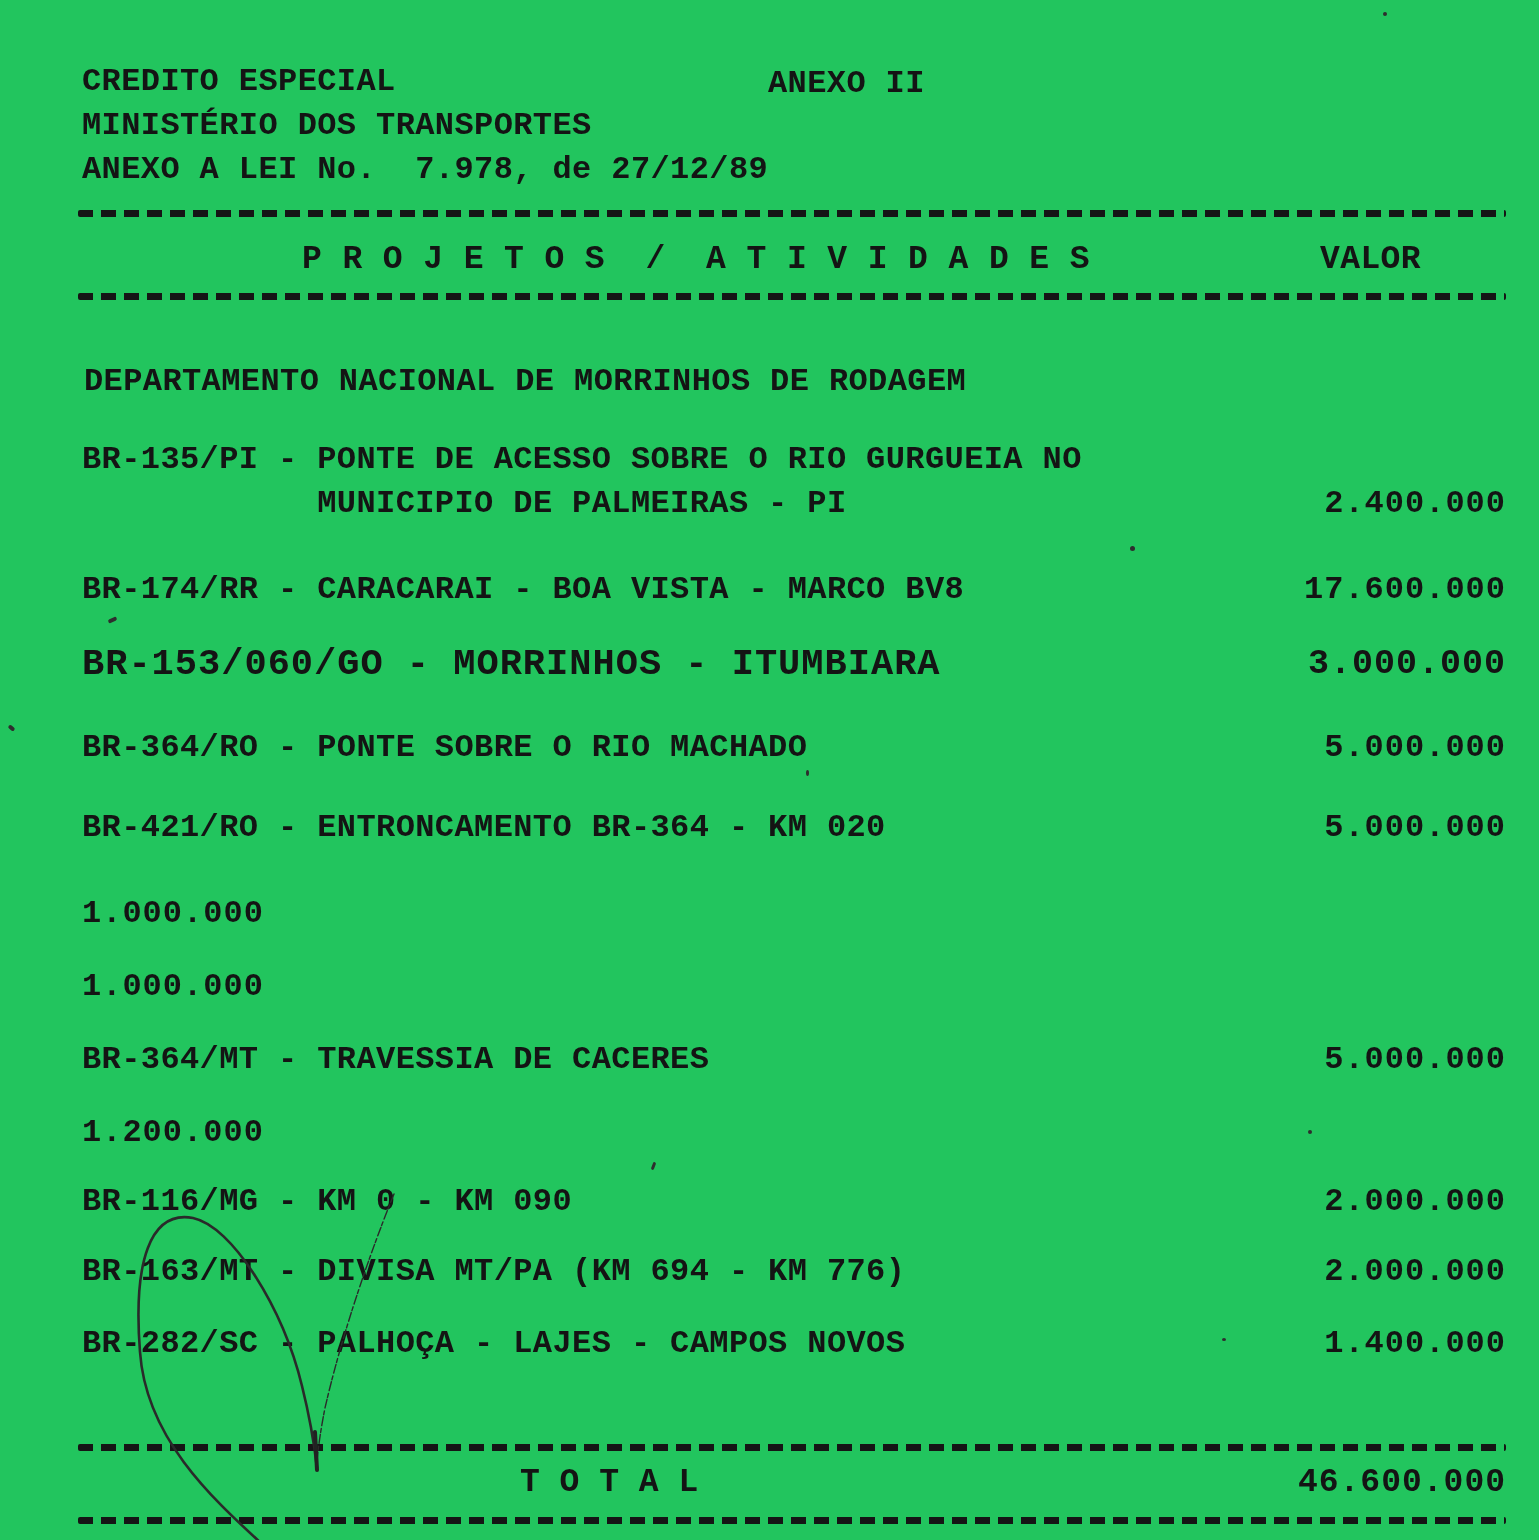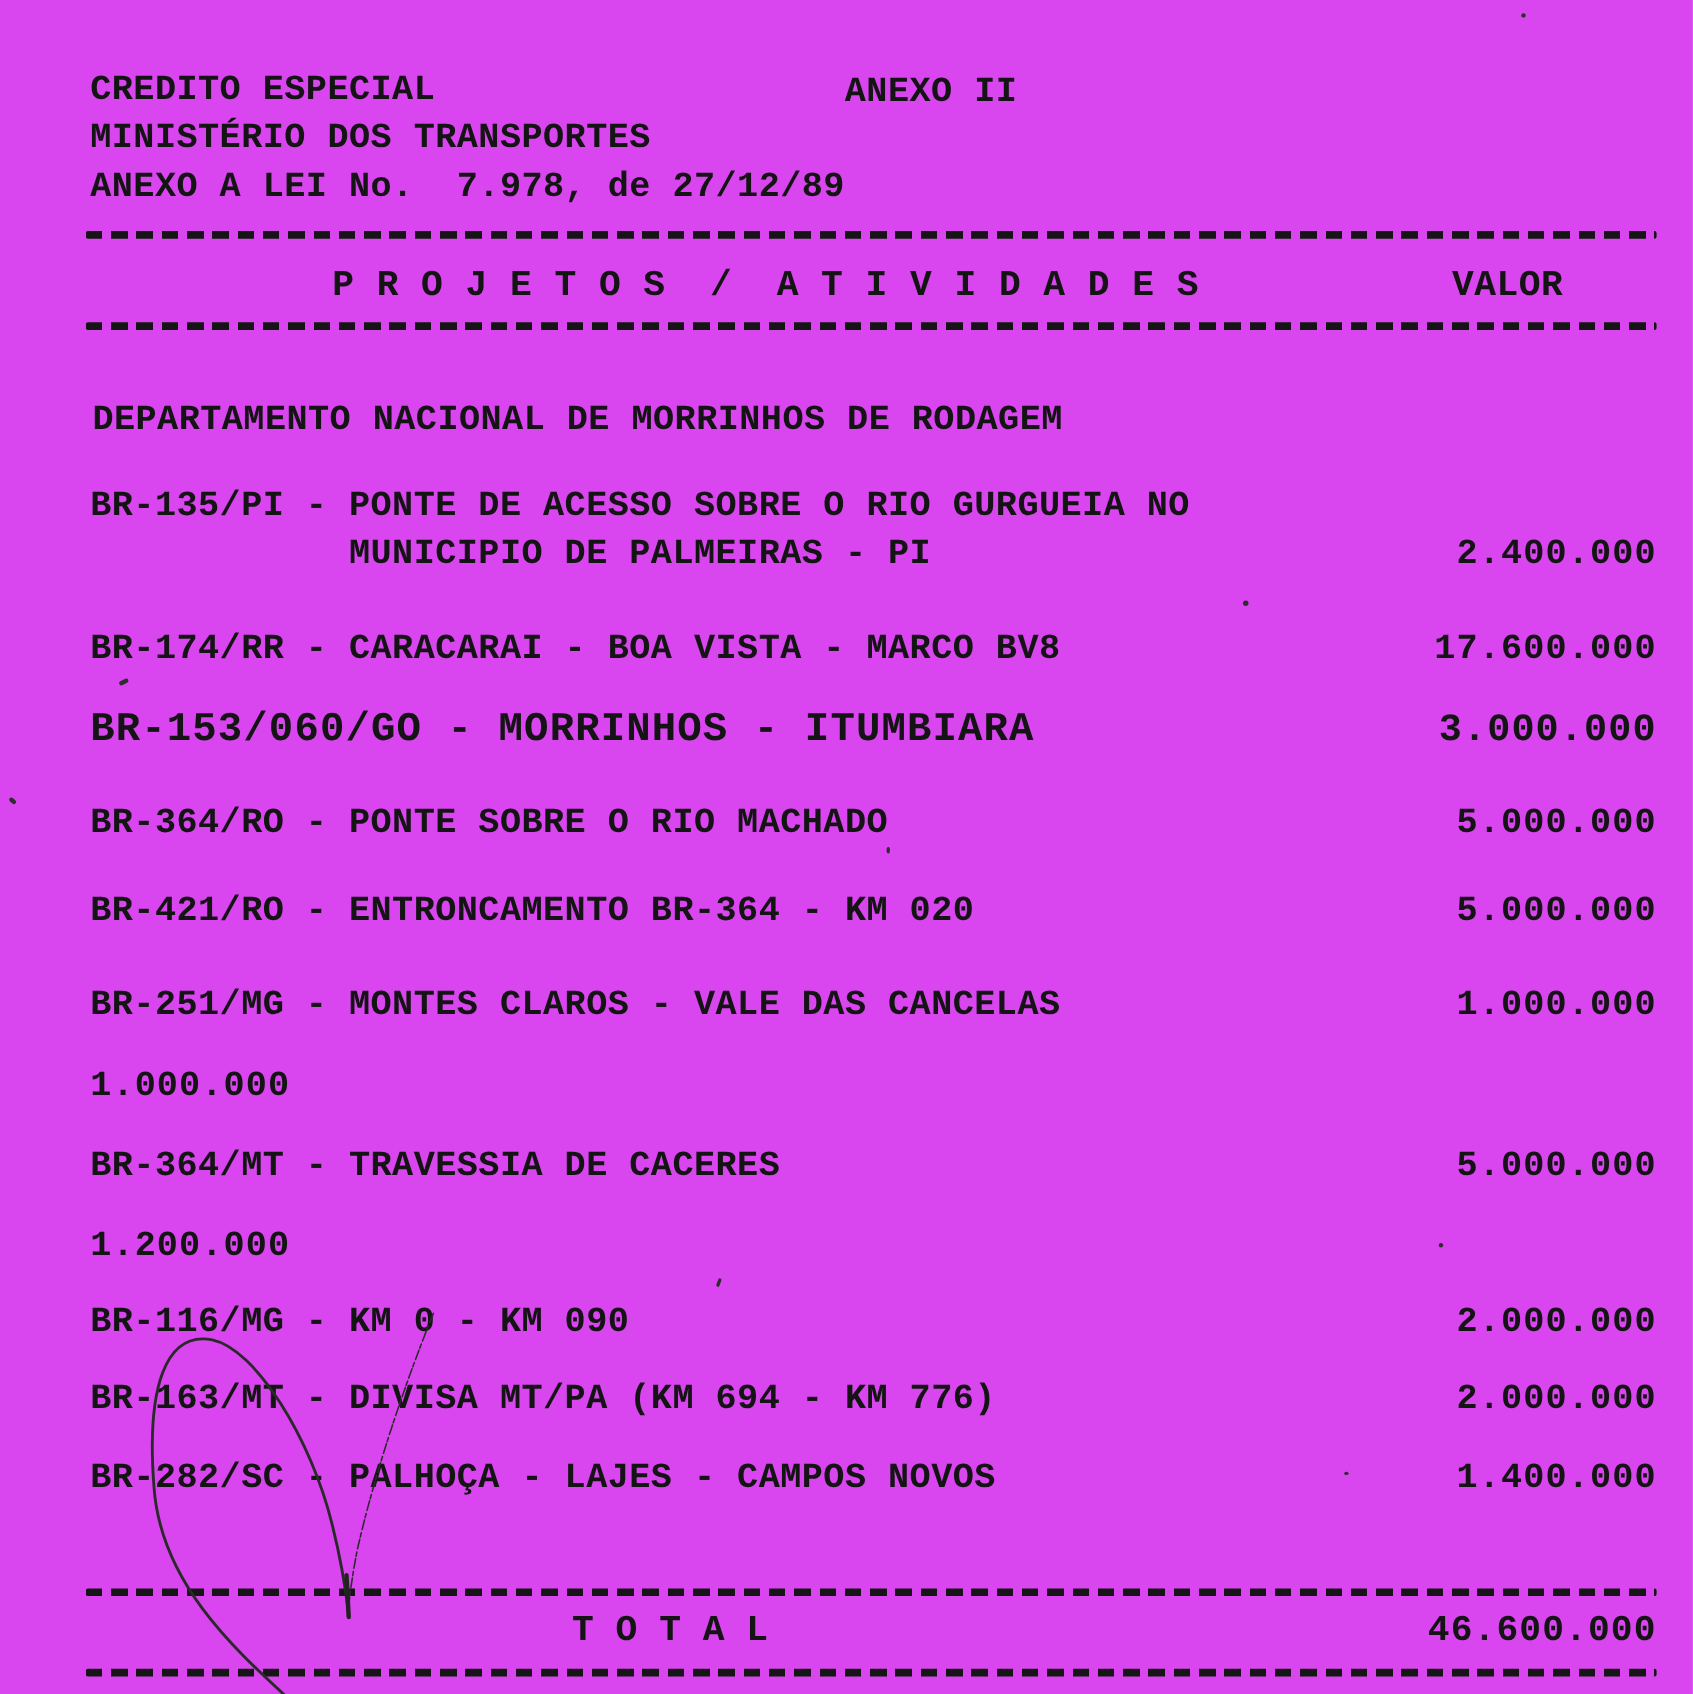--- a/index.html
+++ b/index.html
@@ -4,21 +4,21 @@
 <style>
   html, body {
     margin: 0;
     padding: 0;
     background: #ffffff;
   }
   .page {
     position: relative;
     width: 1539px;
     height: 1540px;
-    background: #d946ef;
+    background: #22c55e;
     overflow: hidden;
     font-family: "Liberation Mono", "DejaVu Sans Mono", monospace;
     font-weight: 700;
     color: #141414;
   }
   .txt {
     font-size: 32px;
     line-height: 44px;
     white-space: pre;
     letter-spacing: 0.4px;
@@ -103,21 +103,20 @@
   </div>
   <div class="row" style="top:726px">
     <div class="item-text">BR-364/RO - PONTE SOBRE O RIO MACHADO</div>
     <div class="item-value">5.000.000</div>
   </div>
   <div class="row" style="top:806px">
     <div class="item-text">BR-421/RO - ENTRONCAMENTO BR-364 - KM 020</div>
     <div class="item-value">5.000.000</div>
   </div>
   <div class="row" style="top:892px">
-    <div class="item-text">BR-251/MG - MONTES CLAROS - VALE DAS CANCELAS</div>
     <div class="item-value">1.000.000</div>
   </div>
   <div class="row" style="top:965px">
     <div class="item-value">1.000.000</div>
   </div>
   <div class="row" style="top:1038px">
     <div class="item-text">BR-364/MT - TRAVESSIA DE CACERES</div>
     <div class="item-value">5.000.000</div>
   </div>
   <div class="row" style="top:1111px">

